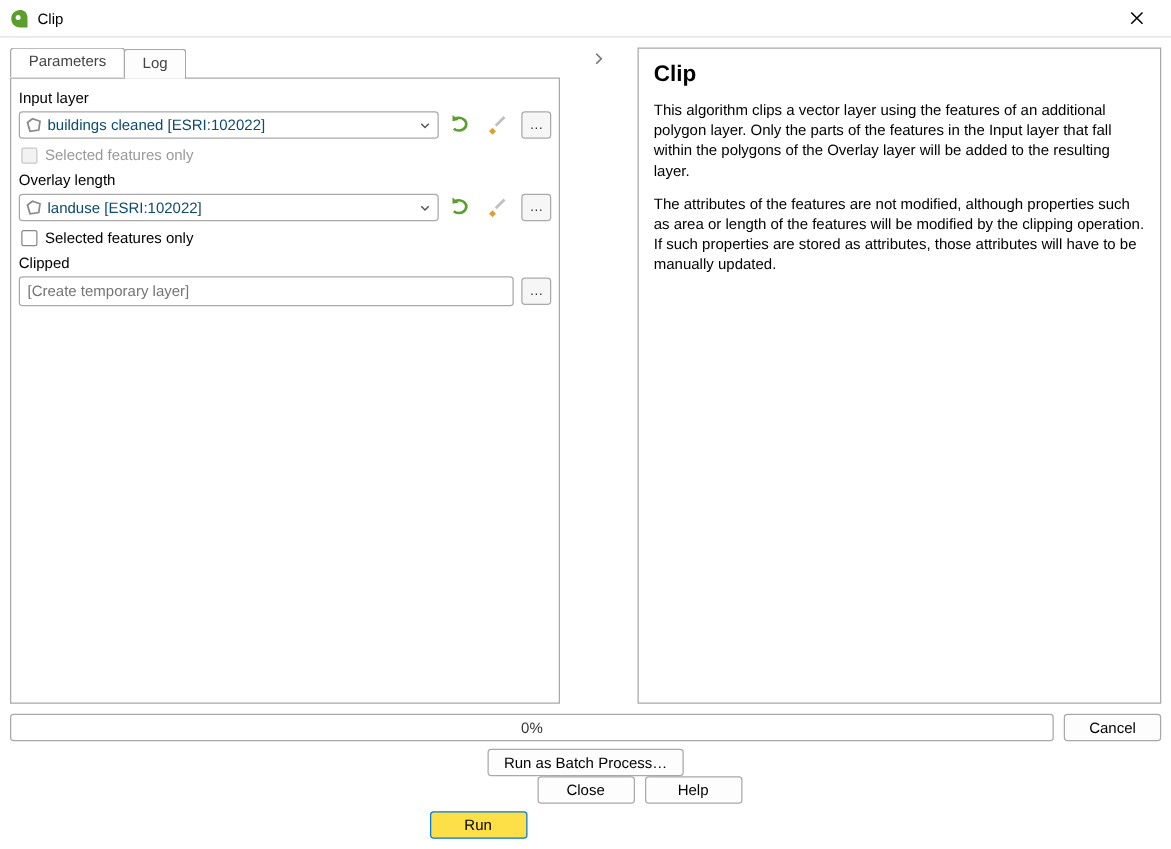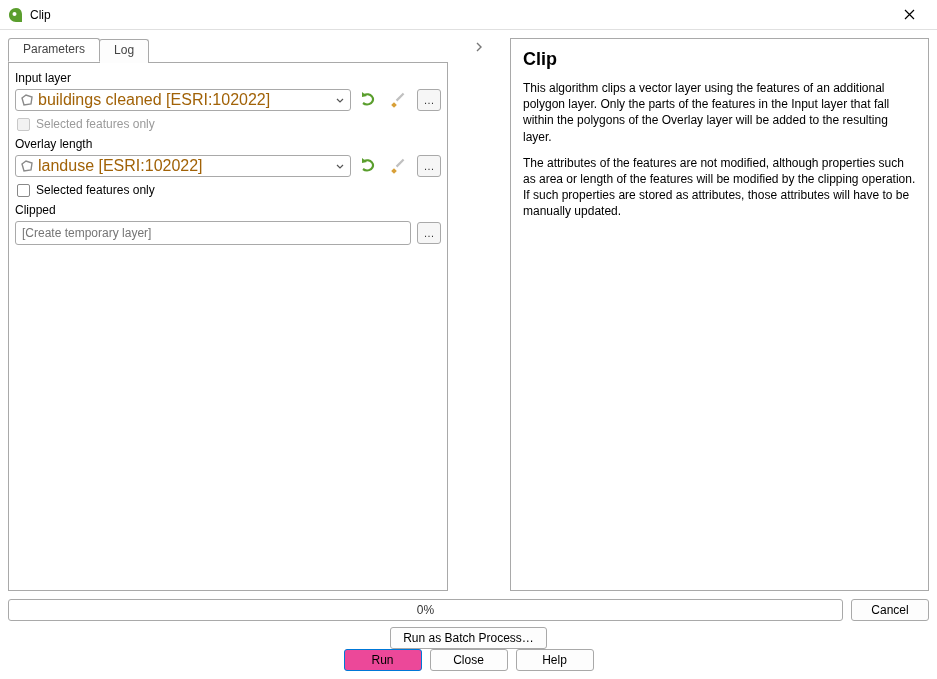--- a/index.html
+++ b/index.html
@@ -107,21 +107,21 @@
       cursor: pointer;
       position: relative;
     }
     .combo-icon {
       width: 14px;
       height: 14px;
       margin-right: 4px;
       display: flex;
       align-items: center;
     }
-    .combo-text { flex: 1; font-size: 16px; color: #a16207; }
+    .combo-text { flex: 1; font-size: 12px; color: #0c4a6e; }
     .combo-arrow { width: 10px; color: #555; }
     .icon-btn {
       width: 24px;
       height: 22px;
       display: flex;
       align-items: center;
       justify-content: center;
       cursor: pointer;
     }
     .dots-btn {
@@ -214,21 +214,22 @@
       border-radius: 3px;
       background: #fdfdfd;
       font-size: 12px;
       cursor: pointer;
       display: flex;
       align-items: center;
       justify-content: center;
     }
     .btn.primary {
       border-color: #0078d7;
-      background: #ec4899;
+      background: #fde047;
+      margin-top: 28px;
     }
     .button-row { display: flex; justify-content: space-between; align-items: center; flex-direction: column; }
     .button-row .right-btns { display: flex; gap: 8px; }
   </style>
 </head>
 <body>
 
 <div class="titlebar">
   <span class="titlebar-icon">
     <svg width="16" height="16" viewBox="0 0 16 16">

